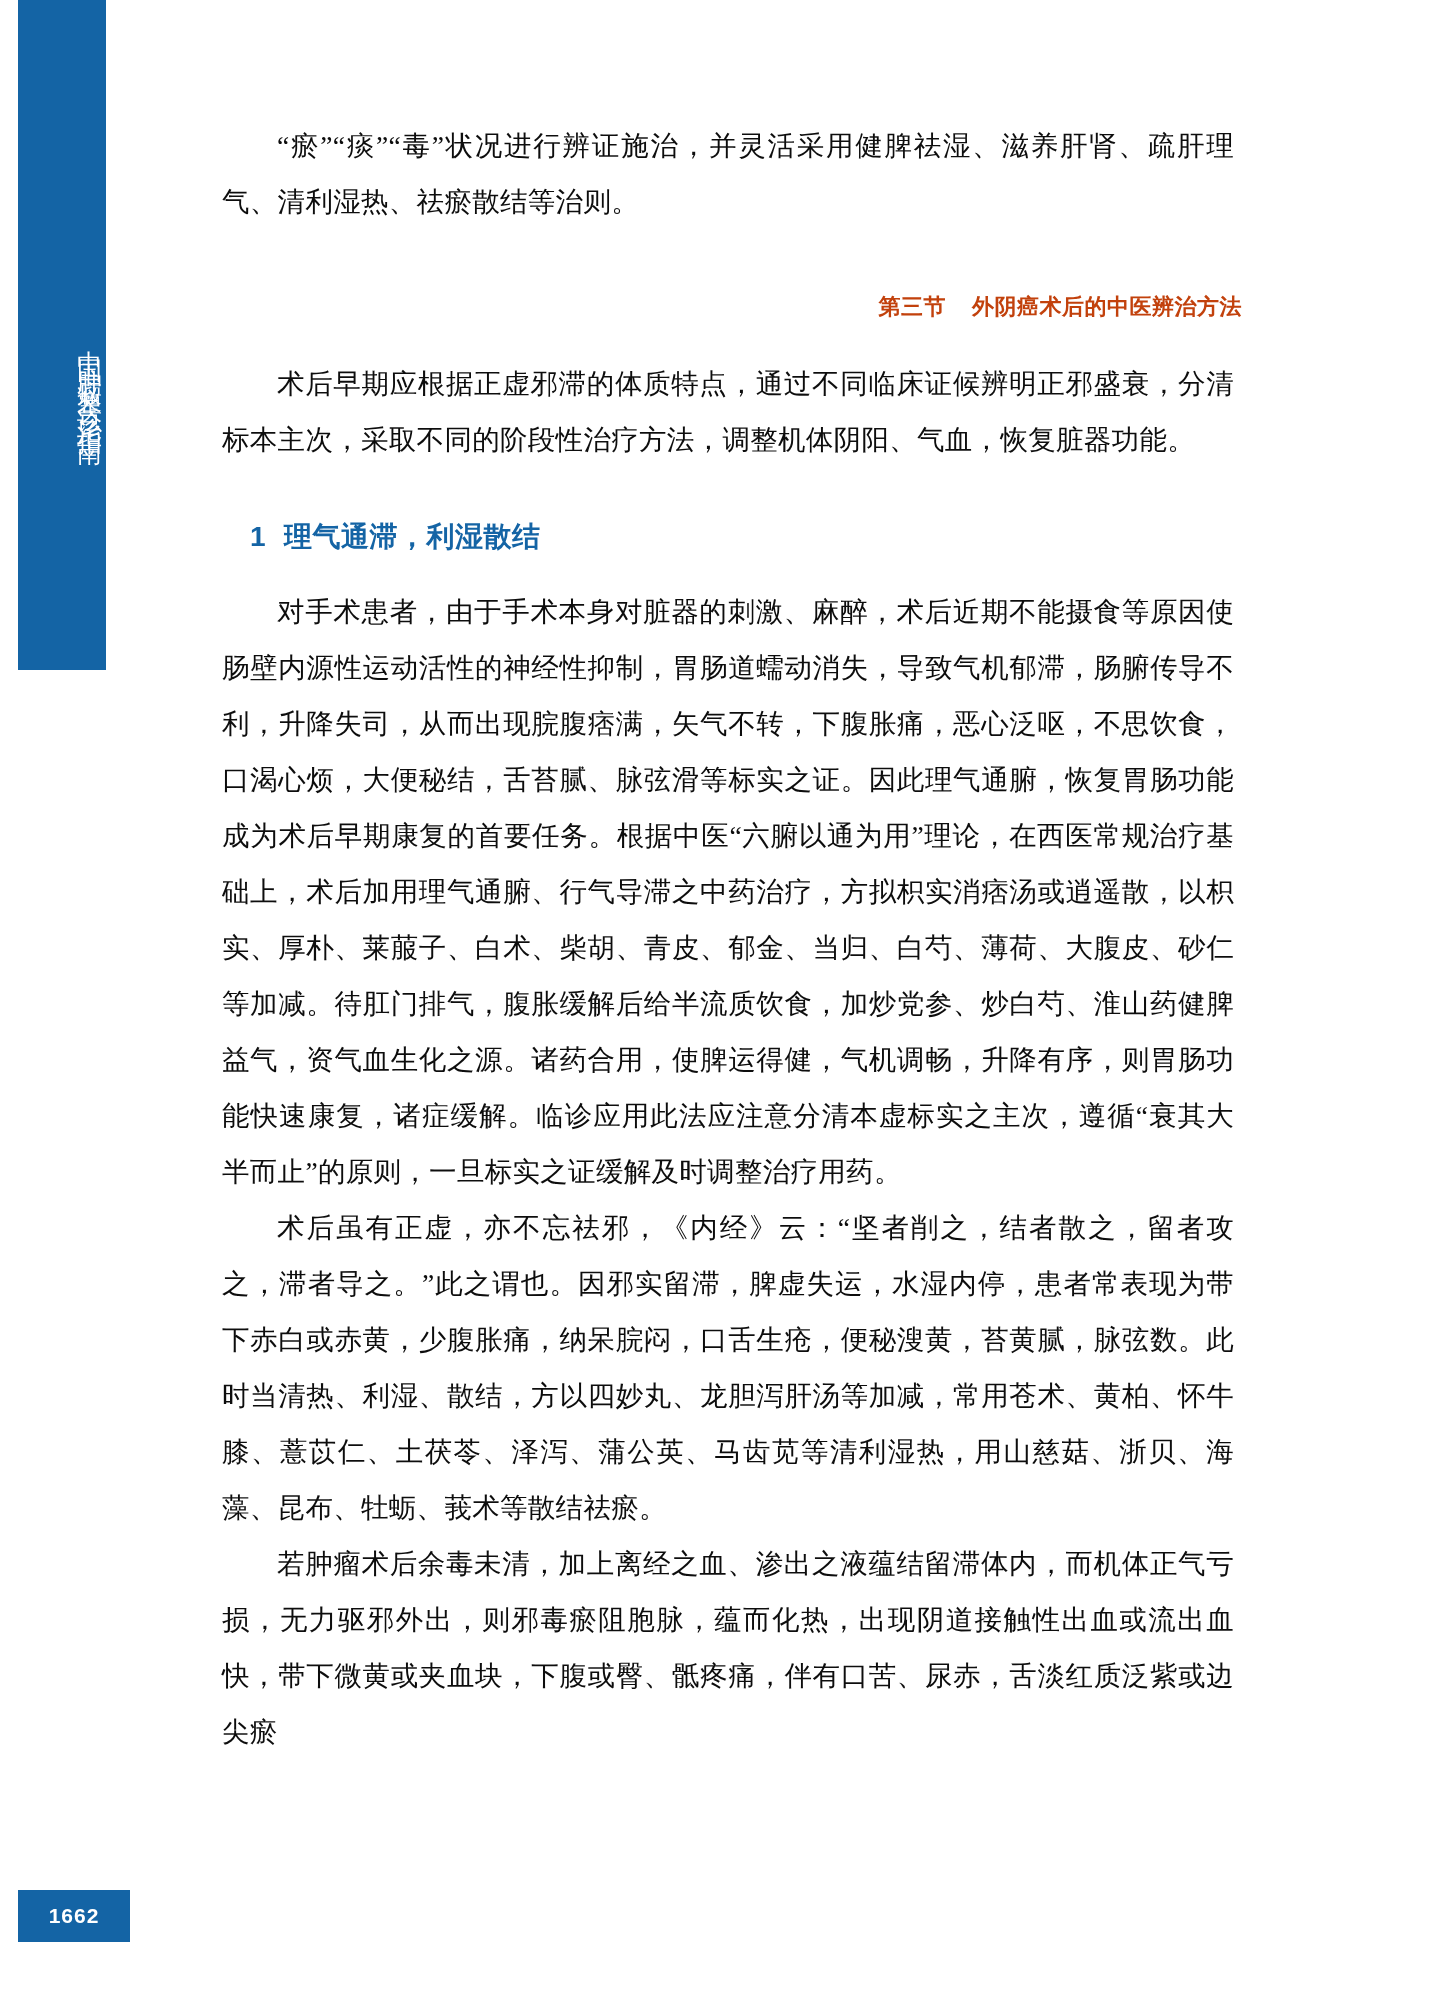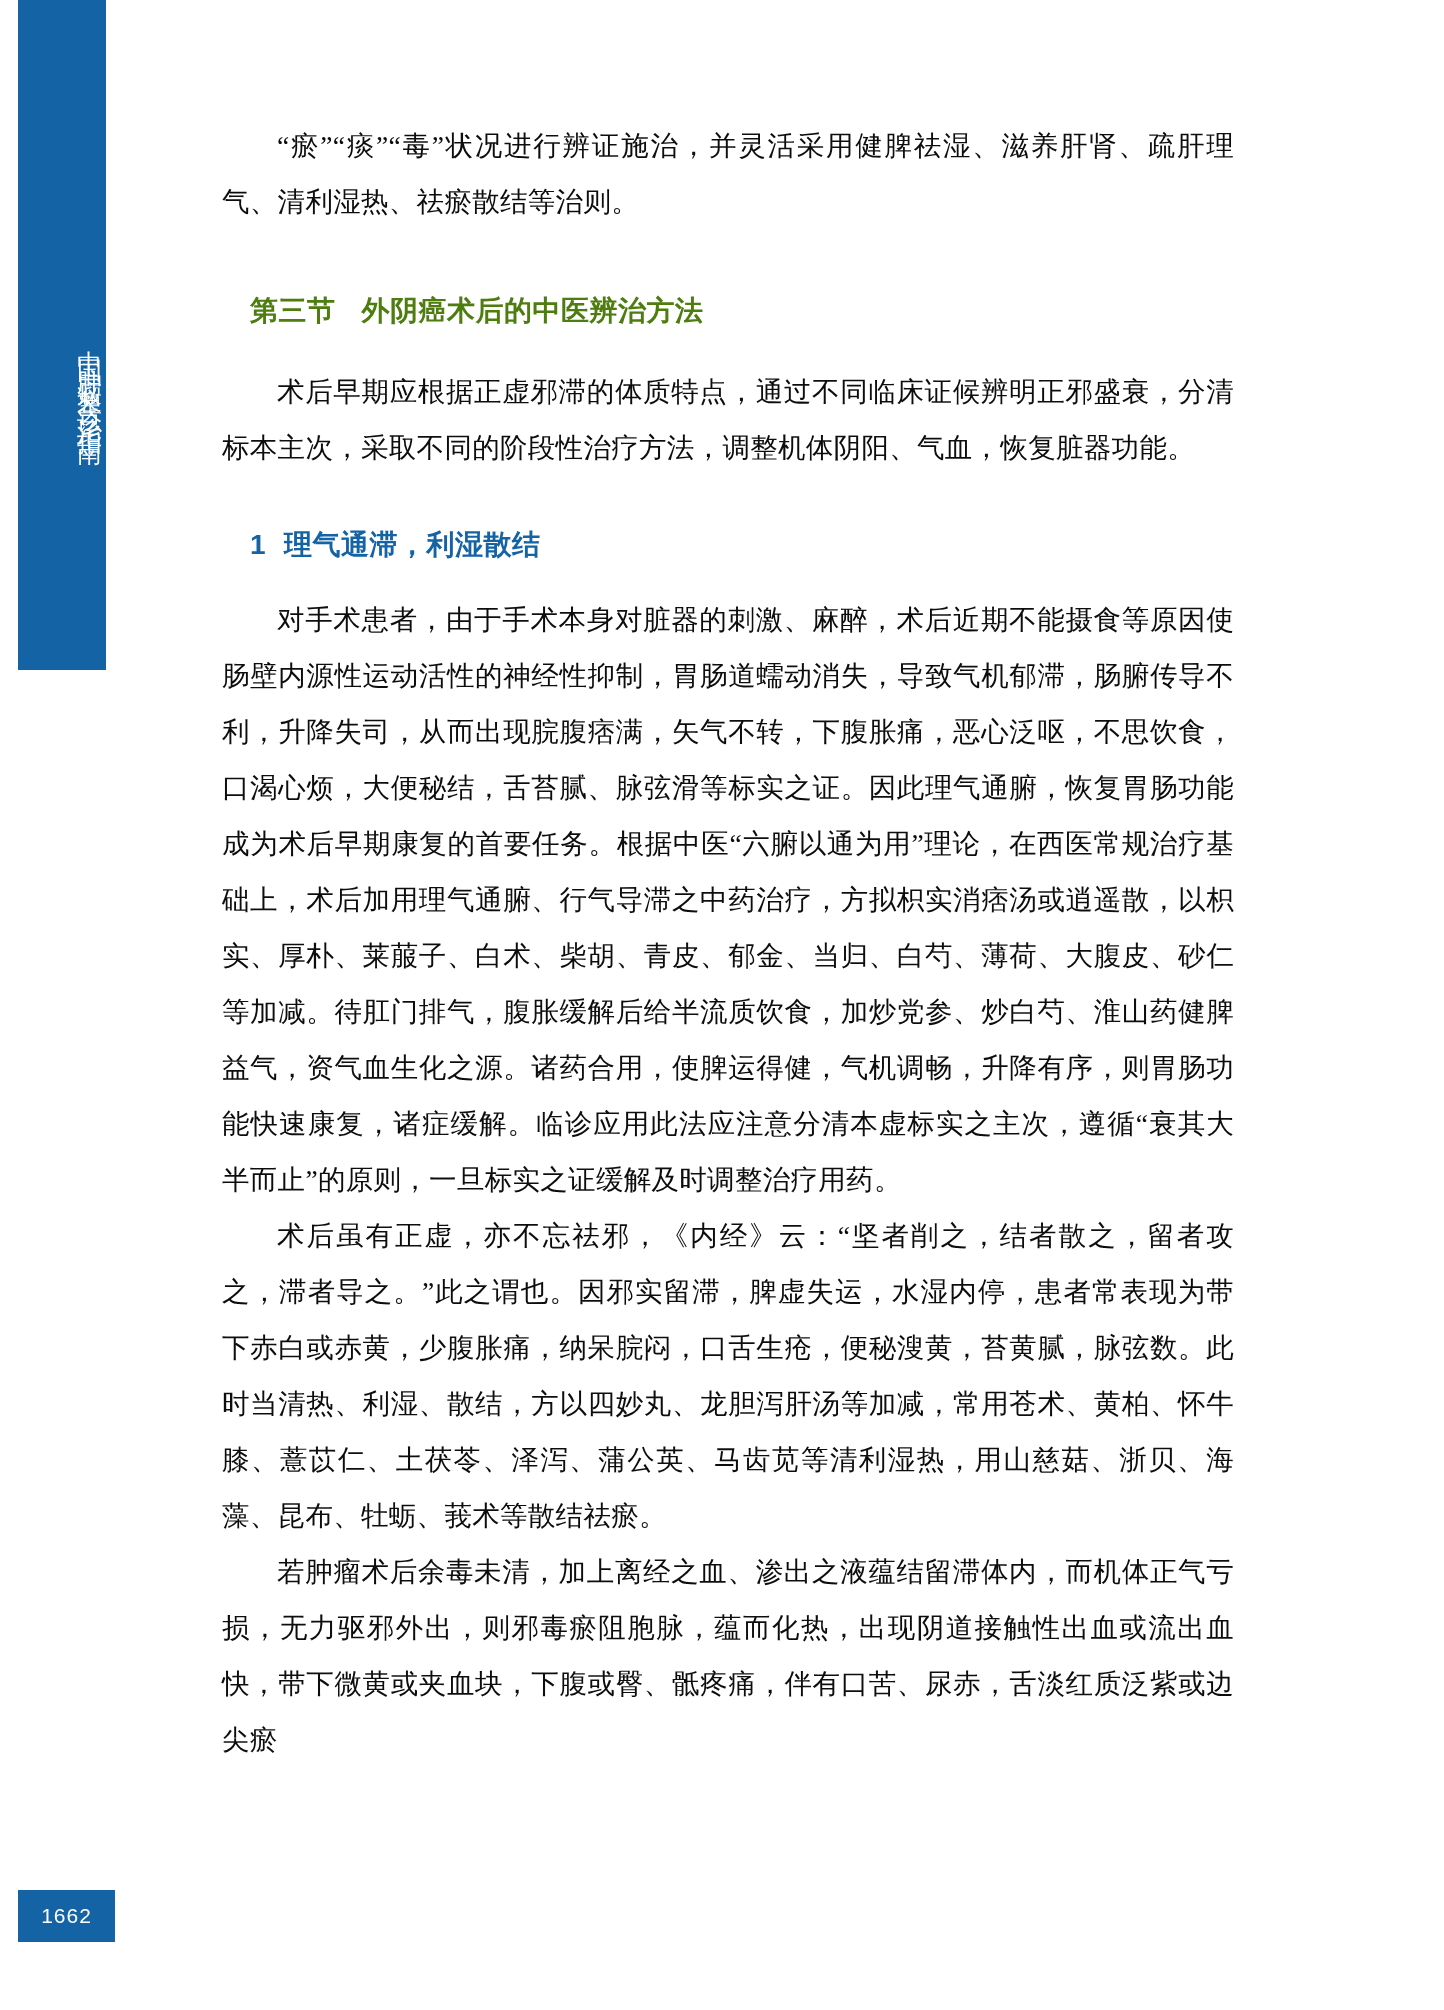--- a/index.html
+++ b/index.html
@@ -41,27 +41,27 @@
     align-items: flex-start;
     justify-content: center;
     white-space: pre;
   }
 
   
   .folio-box {
     position: absolute;
     left: 18px;
     top: 1890px;
-    width: 97px;
+    width: 112px;
     height: 52px;
     background: #1464a5;
     color: #ffffff;
     font-family: "Liberation Sans", sans-serif;
     font-size: 21px;
-    font-weight: normal;
+    font-weight: bold;
     display: flex;
     align-items: center;
     justify-content: center;
     letter-spacing: 1px;
   }
 
   
   .content {
     position: absolute;
     left: 222px;
@@ -75,26 +75,27 @@
     line-height: 56px;
     color: #0d0d0d;
     text-align: justify;
     text-justify: inter-ideograph;
     text-indent: 2em;
     letter-spacing: 0.3px;
   }
 
   h2.section-head {
     margin: 62px 0 34px 0;
-    font-size: 28px;
+    font-size: 22px;
     font-weight: bold;
-    color: #4d7c0f;
+    color: #c2410c;
     font-family: "Liberation Sans", sans-serif;
     letter-spacing: 0.5px;
     text-indent: 1em;
+    text-align: right;
   }
   h2.section-head .gap { display: inline-block; width: 26px; }
 
   h3.sub-head {
     margin: 50px 0 28px 0;
     font-size: 28px;
     font-weight: bold;
     color: #1464a5;
     font-family: "Liberation Sans", sans-serif;
     text-indent: 1em;

